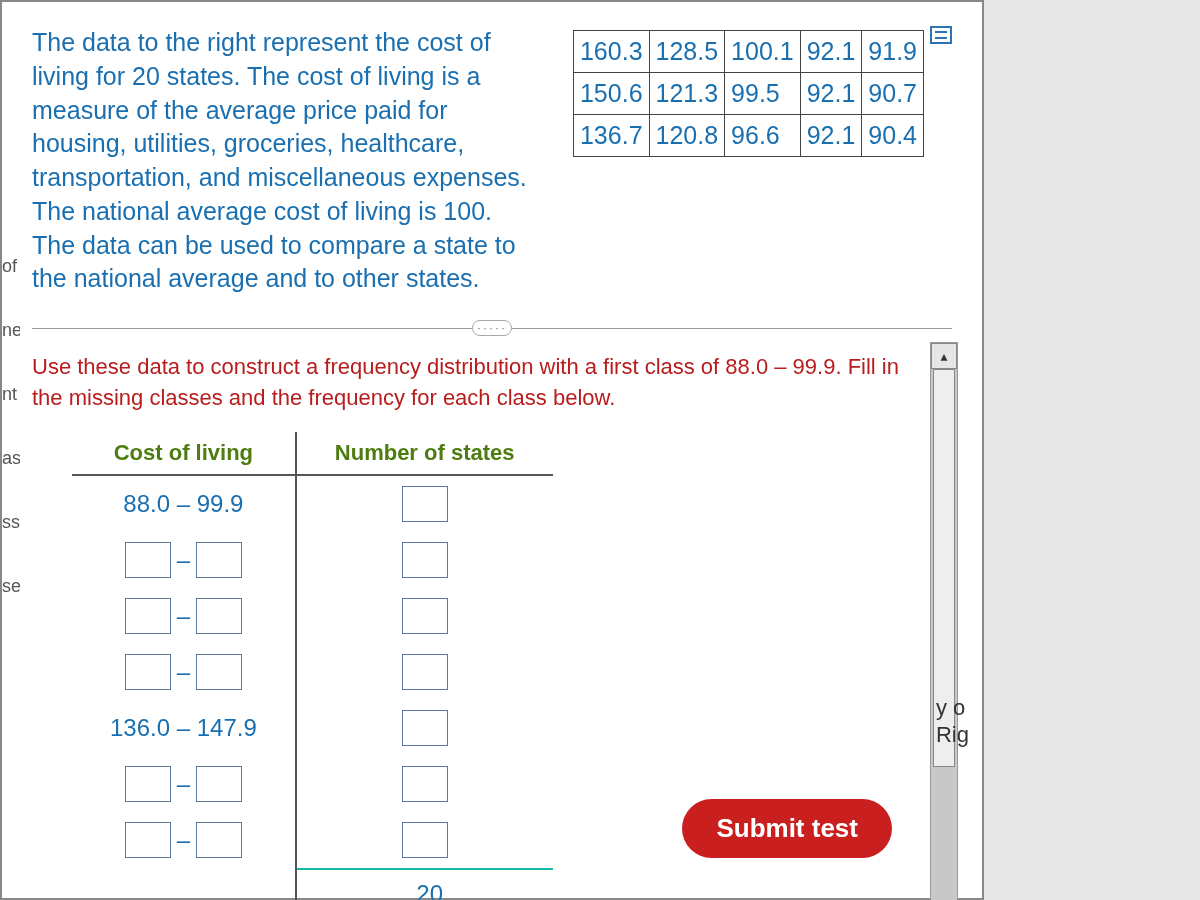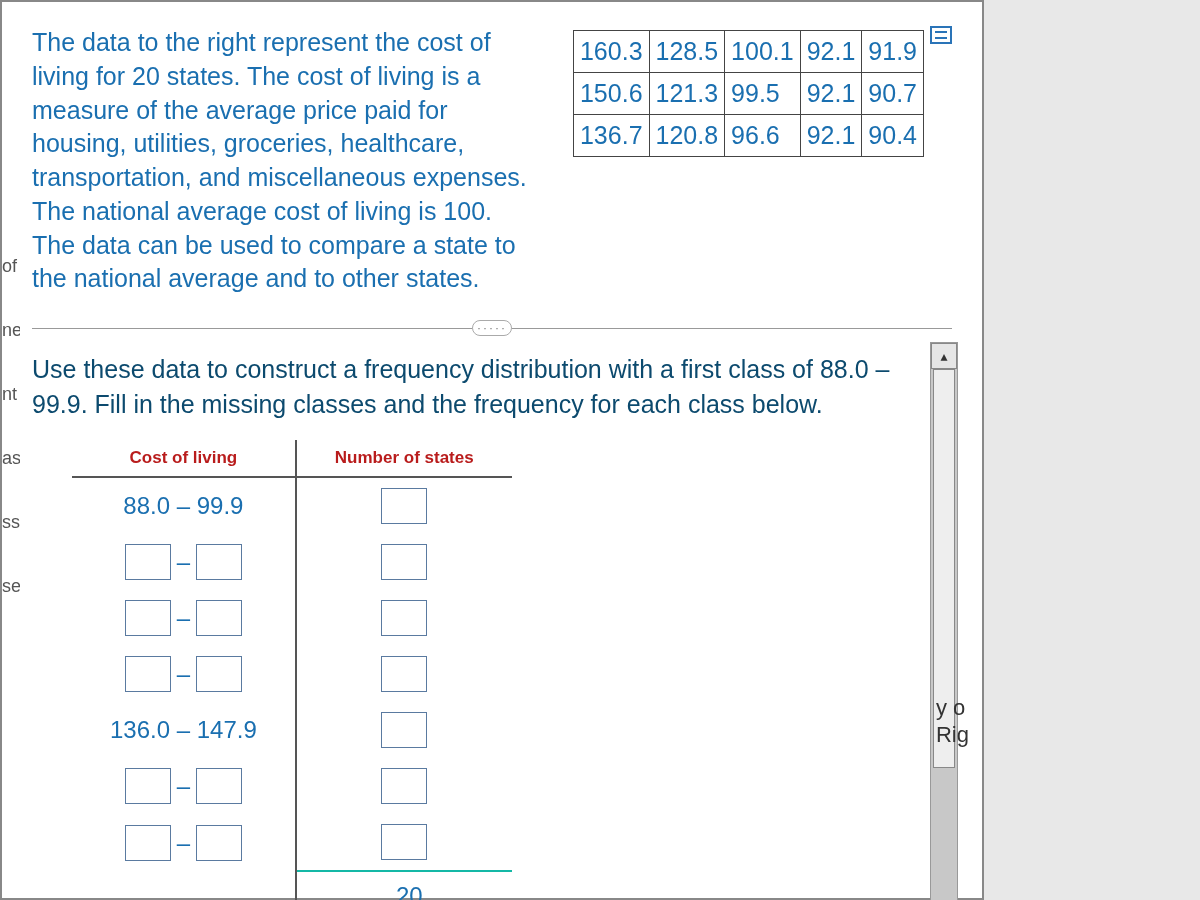--- a/index.html
+++ b/index.html
@@ -69,35 +69,35 @@
       color: #777;
       letter-spacing: 2px;
       background: #fff;
       line-height: 1.2;
     }
     .scroll-wrap {
       position: relative;
       margin: 0 30px;
     }
     .instruction-text {
-      color: #0c4a6e;
-      font-size: 25px;
+      color: #b91c1c;
+      font-size: 22px;
       line-height: 1.4;
       padding: 10px 40px 18px 0;
     }
     .freq-table {
       border-collapse: collapse;
       margin-left: 40px;
     }
     .freq-table th {
       border-bottom: 2px solid #555;
       padding: 8px 38px;
       font-weight: bold;
-      color: #b91c1c;
-      font-size: 17px;
+      color: #4d7c0f;
+      font-size: 22px;
       text-align: center;
     }
     .freq-table th:first-child { border-right: 2px solid #555; }
     .freq-table td {
       padding: 10px 38px;
       color: #1a6fb0;
       font-size: 24px;
       text-align: center;
       vertical-align: middle;
     }
@@ -295,20 +295,23 @@
 
     <div class="scrollbar">
       <div class="scroll-btn">▴</div>
       <div class="scroll-track">
         <div class="scroll-thumb"></div>
       </div>
       <div class="scroll-btn">▾</div>
     </div>
   </div>
 
+  <div class="footer">
+    <button class="submit-btn">Submit test</button>
+  </div>
 
   <div class="right-clip">
     <div>y o</div>
     <div>Rig</div>
   </div>
 
   <div class="left-clip">
     <div>of</div>
     <div>ne</div>
     <div>nt</div>

